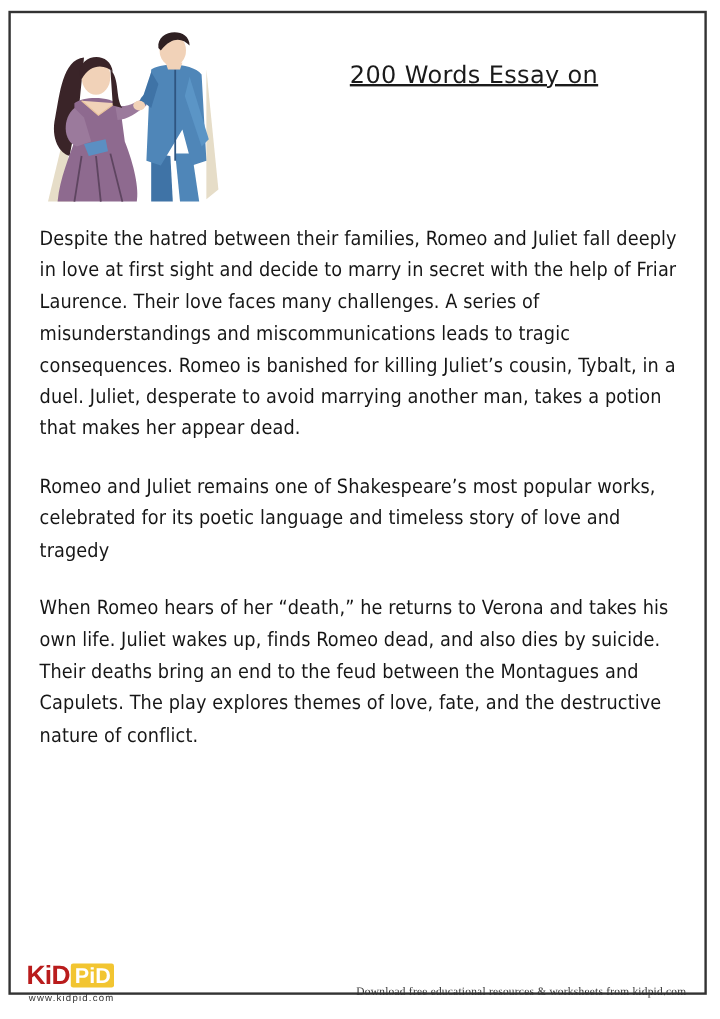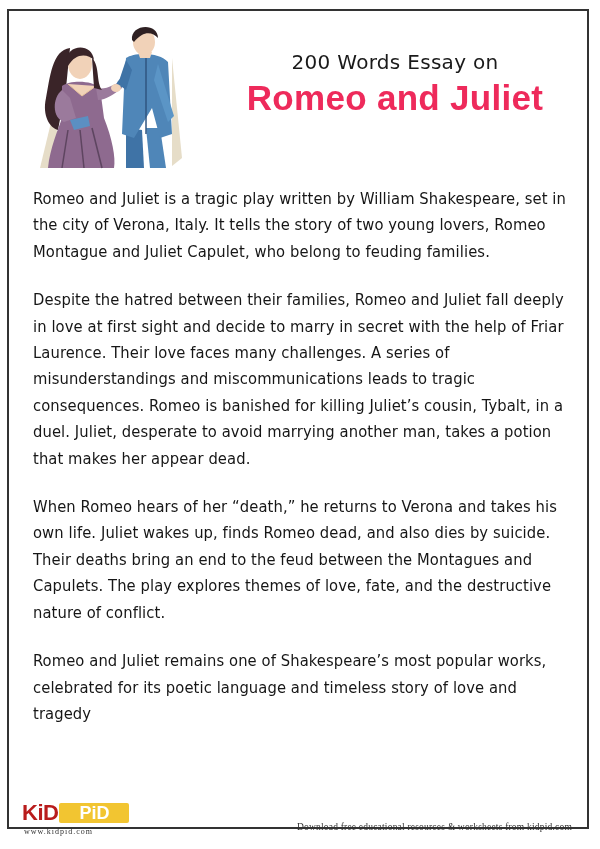--- a/index.html
+++ b/index.html
@@ -3,34 +3,34 @@
 <meta charset="utf-8">
 <style>
   html, body { margin: 0; padding: 0; background: #ffffff; }
   body { width: 600px; height: 849px; position: relative; overflow: hidden; font-family: "DejaVu Sans", sans-serif; }
   .page-frame {
     position: absolute; left: 7px; top: 9px; width: 582px; height: 820px;
     border: 2px solid #333333; box-sizing: border-box; background: #fff;
   }
   .illustration { position: absolute; left: 22px; top: 18px; width: 170px; height: 152px; }
   .heading { position: absolute; left: 210px; top: 50px; width: 370px; text-align: center; }
-  .subtitle { font-family: "DejaVu Sans", sans-serif; font-size: 20px; color: #1a1a1a; letter-spacing: 0.3px; }
+  .subtitle { font-family: "DejaVu Sans", sans-serif; font-size: 20px; color: #1a1a1a; letter-spacing: 0.3px; text-decoration: underline; }
   .title { font-family: "Liberation Sans", sans-serif; font-weight: bold; font-size: 35px; color: #ee2a5b; margin-top: 4px; letter-spacing: 0.3px; }
   .essay { position: absolute; left: 33px; top: 186px; width: 540px; }
   .essay p {
     margin: 0 0 22px 0;
     font-family: "DejaVu Sans Condensed", "DejaVu Sans", sans-serif;
     font-stretch: condensed;
     font-size: 16.4px; line-height: 26.4px; color: #161616;
     letter-spacing: 0.1px;
   }
   .logo { position: absolute; left: 22px; top: 800px; }
   .logo-kid { font-family: "Liberation Sans", sans-serif; font-weight: bold; font-size: 22px; color: #b91c1c; letter-spacing: -0.5px; vertical-align: middle; }
-  .logo-pid { display: inline-block; background: #f2c531; color: #fff; font-family: "Liberation Sans", sans-serif; font-weight: bold; font-size: 18px; padding: 0 20px; border-radius: 2px; vertical-align: middle; margin-left: 1px; line-height: 20px; }
-  .logo-url { font-family: Liberation Serif, serif; font-size: 8px; color: #333; letter-spacing: 1px; margin-top: 1px; margin-left: 2px; }
+  .logo-pid { display: inline-block; background: #f2c531; color: #fff; font-family: "Liberation Sans", sans-serif; font-weight: bold; font-size: 18px; padding: 0 3px; border-radius: 2px; vertical-align: middle; margin-left: 1px; line-height: 20px; }
+  .logo-url { font-family: Liberation Sans, sans-serif; font-size: 8px; color: #333; letter-spacing: 1px; margin-top: 1px; margin-left: 2px; }
   .footer-note { position: absolute; right: 28px; top: 822px; font-family: "Liberation Serif", serif; font-size: 9.5px; color: #333; letter-spacing: 0.2px; }
 </style>
 </head>
 <body>
 
 <div class="page-frame"></div>
 
 <div class="illustration">
   <svg width="170" height="152" viewBox="0 0 170 152">
 
@@ -67,28 +67,26 @@
     <ellipse cx="94" cy="70" rx="5" ry="4" fill="#f1d2b8"></ellipse>
 
     <ellipse cx="122" cy="24" rx="11" ry="13" fill="#f1d2b8"></ellipse>
     <path d="M110 22 C108 6 136 4 136 20 C130 14 122 12 112 24 Z" fill="#2e2022"></path>
     <path d="M116 34 L130 34 L128 40 L118 40 Z" fill="#f1d2b8"></path>
   </svg>
 </div>
 
 <div class="heading">
   <div class="subtitle">200 Words Essay on</div>
-  <div class="title">Romeo and Juliet</div>
 </div>
 
 <div class="essay">
-  <p>Romeo and Juliet is a tragic play written by William Shakespeare, set in the city of Verona, Italy. It tells the story of two young lovers, Romeo Montague and Juliet Capulet, who belong to feuding families.</p>
   <p>Despite the hatred between their families, Romeo and Juliet fall deeply in love at first sight and decide to marry in secret with the help of Friar Laurence. Their love faces many challenges. A series of misunderstandings and miscommunications leads to tragic consequences. Romeo is banished for killing Juliet’s cousin, Tybalt, in a duel. Juliet, desperate to avoid marrying another man, takes a potion that makes her appear dead.</p>
+  <p>Romeo and Juliet remains one of Shakespeare’s most popular works, celebrated for its poetic language and timeless story of love and tragedy</p>
   <p>When Romeo hears of her “death,” he returns to Verona and takes his own life. Juliet wakes up, finds Romeo dead, and also dies by suicide. Their deaths bring an end to the feud between the Montagues and Capulets. The play explores themes of love, fate, and the destructive nature of conflict.</p>
-  <p>Romeo and Juliet remains one of Shakespeare’s most popular works, celebrated for its poetic language and timeless story of love and tragedy</p>
 </div>
 
 <div class="logo">
   <div>
     <span class="logo-kid">KiD</span><span class="logo-pid">PiD</span>
   </div>
   <div class="logo-url">www.kidpid.com</div>
 </div>
 
 <div class="footer-note">Download free educational resources &amp; worksheets from kidpid.com</div>

